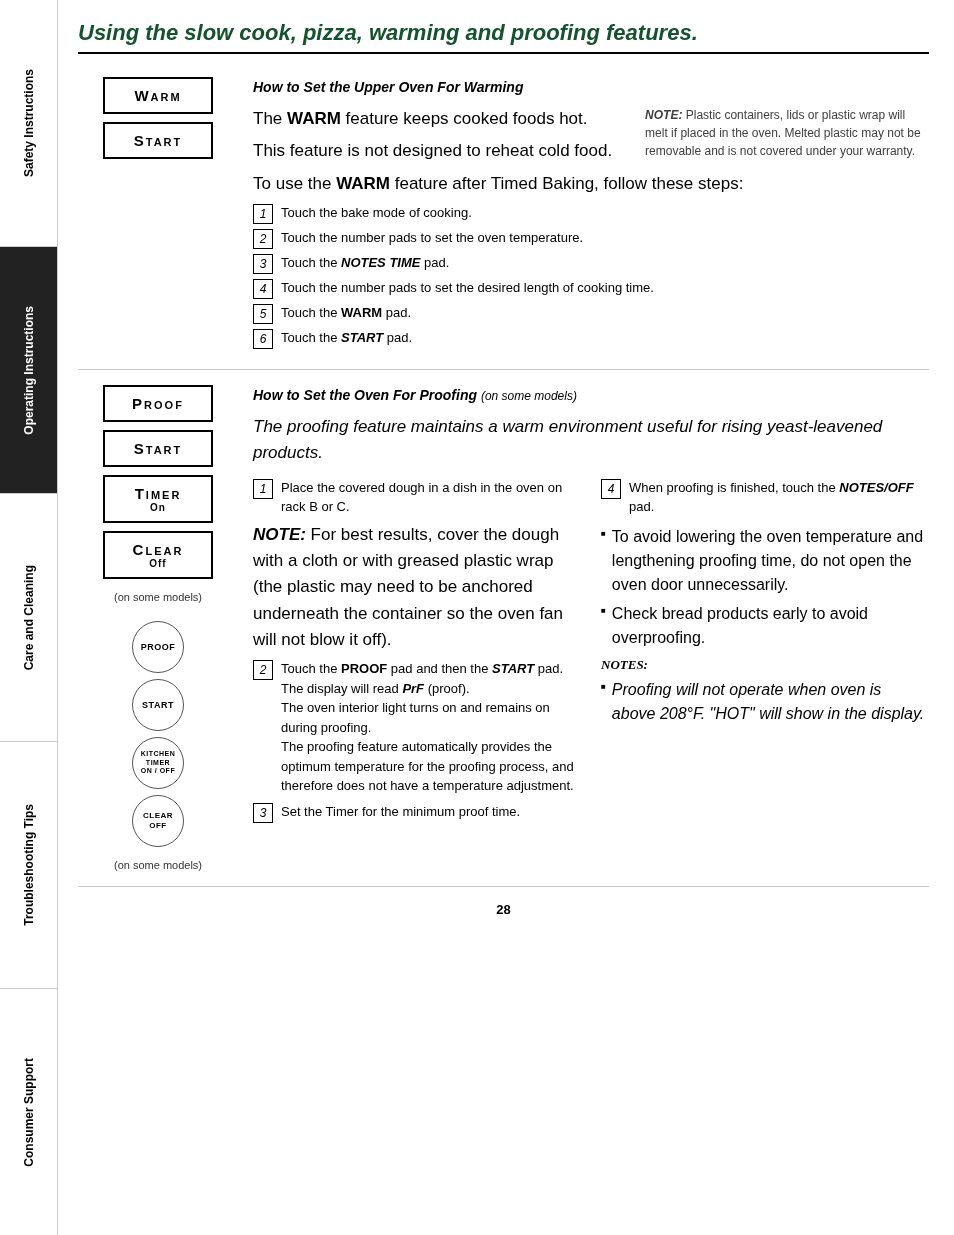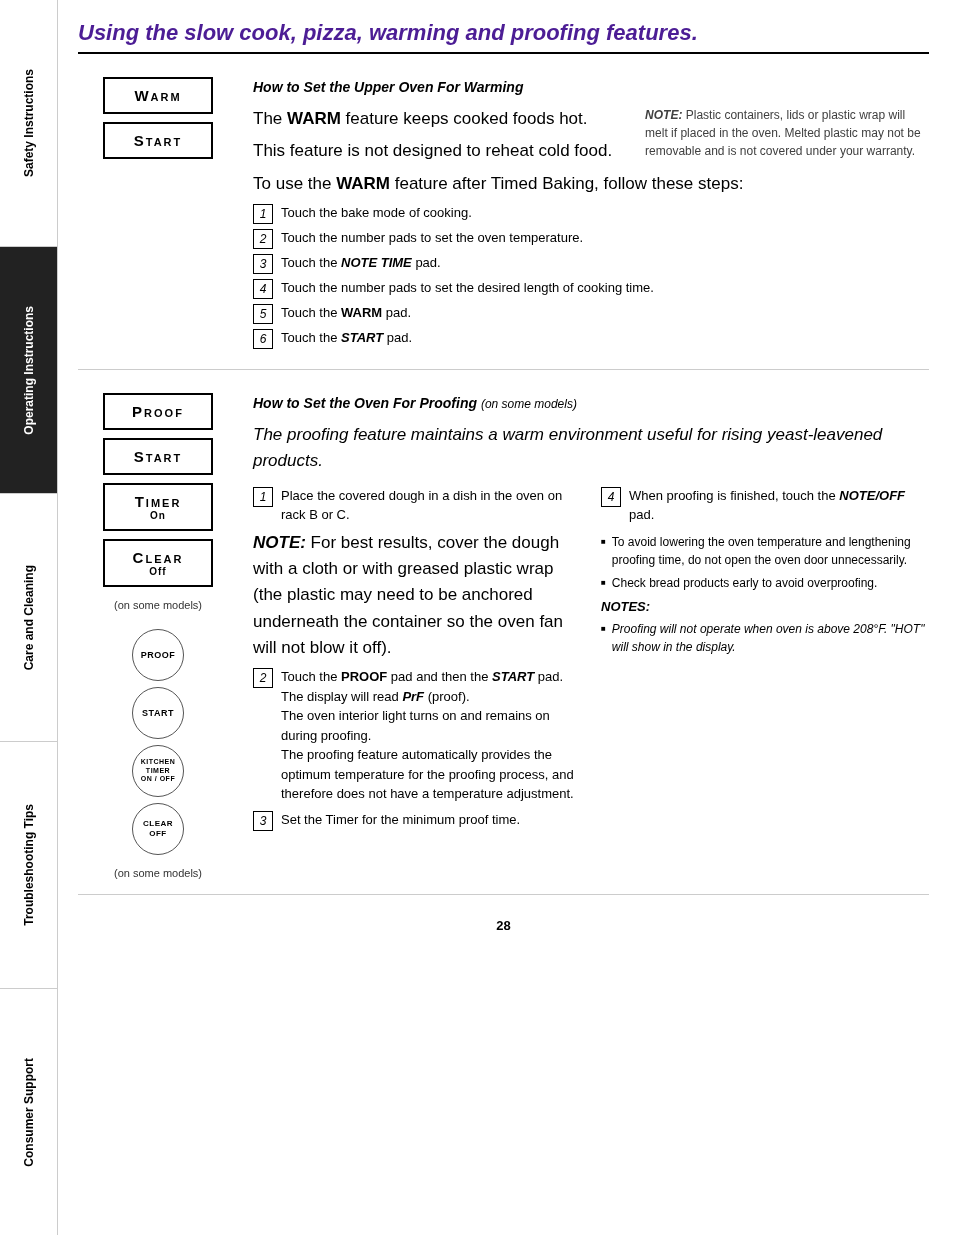--- a/index.html
+++ b/index.html
@@ -54,30 +54,30 @@
       padding: 20px 25px 20px 20px;
       display: flex;
       flex-direction: column;
     }
 
     
     .page-title {
       font-size: 22px;
       font-style: italic;
       font-weight: bold;
-      color: #4c1d95;
+      color: #14532d;
       margin-bottom: 8px;
       border-bottom: 2px solid #000;
       padding-bottom: 6px;
     }
 
     
     .section {
       display: flex;
-      margin-bottom: 8px;
+      margin-bottom: 0;
       padding: 15px 0;
       border-bottom: 1px solid #ccc;
     }
     .section:last-child { border-bottom: none; }
 
     
     .left-panel {
       width: 175px;
       min-width: 175px;
       display: flex;
@@ -196,21 +196,21 @@
     }
 
     .bullet-list {
       list-style: none;
       padding: 0;
       margin: 4px 0;
     }
     .bullet-list li {
       display: flex;
       align-items: flex-start;
-      font-size: 12px;
+      font-size: 16px;
       line-height: 1.5;
       margin-bottom: 5px;
     }
     .bullet-list li::before {
       content: '■';
       font-size: 8px;
       margin-right: 6px;
       margin-top: 3px;
       flex-shrink: 0;
     }
@@ -220,20 +220,21 @@
       gap: 20px;
     }
     .col-left { flex: 1; }
     .col-right { flex: 1; }
 
     .notes-label {
       font-weight: bold;
       font-style: italic;
       font-size: 13px;
       margin-bottom: 4px;
+      font-family: Liberation Serif, serif;
     }
 
     .on-some-models {
       font-size: 11px;
       color: #333;
       text-align: center;
       margin-top: 4px;
     }
 
     .page-number {
@@ -298,21 +299,21 @@
           <li>
               <span class="num-box">
                 <em>2</em>
               </span>
               <span>Touch the number pads to set the oven temperature.</span>
             </li>
           <li>
               <span class="num-box">
                 <em>3</em>
               </span>
-              <span>Touch the <strong><em>NOTE TIME</em></strong> pad.</span>
+              <span>Touch the <strong><em>NOTES TIME</em></strong> pad.</span>
             </li>
           <li>
               <span class="num-box">
                 <em>4</em>
               </span>
               <span>Touch the number pads to set the desired length of cooking time.</span>
             </li>
           <li>
               <span class="num-box">
                 <em>5</em>
@@ -403,21 +404,21 @@
               <span>Set the Timer for the minimum proof time.</span>
             </li>
           </ul>
         </div>
         <div class="col-right">
           <ul class="numbered-list">
             <li>
               <span class="num-box">
                   <em>4</em>
                 </span>
-              <span>When proofing is finished, touch the <strong><em>NOTE/OFF</em></strong> pad.</span>
+              <span>When proofing is finished, touch the <strong><em>NOTES/OFF</em></strong> pad.</span>
             </li>
           </ul>
           <ul class="bullet-list" style="margin-top:8px;">
             <li>To avoid lowering the oven temperature and lengthening proofing time, do not open the oven door unnecessarily.</li>
             <li>Check bread products early to avoid overproofing.</li>
           </ul>
           <p class="notes-label"><strong><em>NOTES:</em></strong></p>
           <ul class="bullet-list">
             <li>
                 <em>Proofing will not operate when oven is above 208°F. "HOT" will show in the display.</em>

